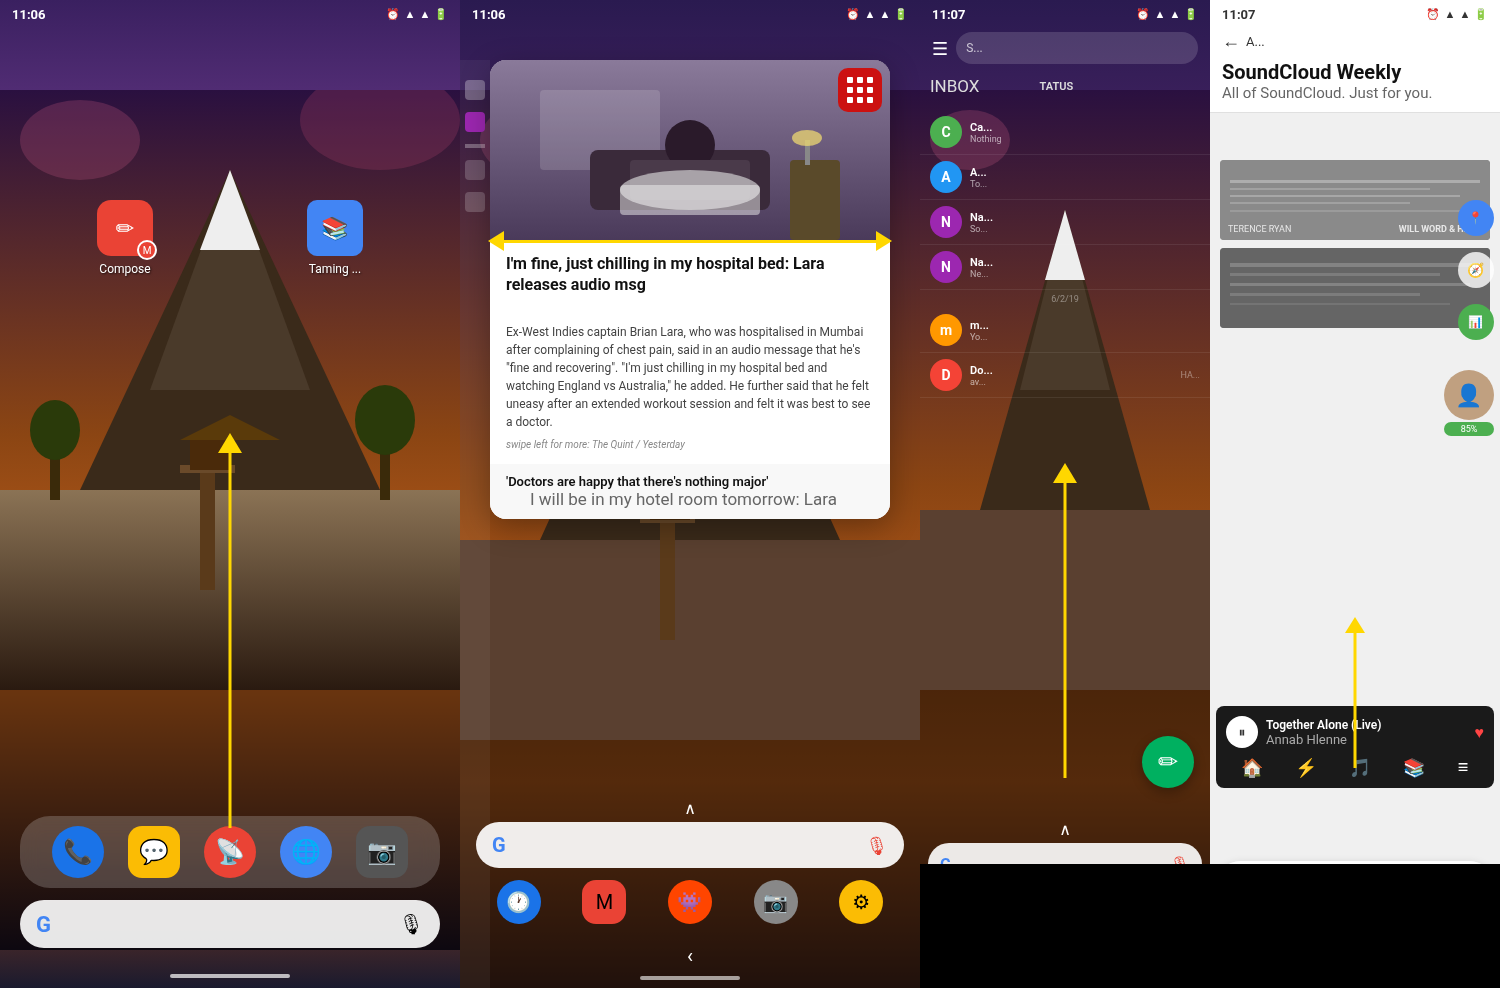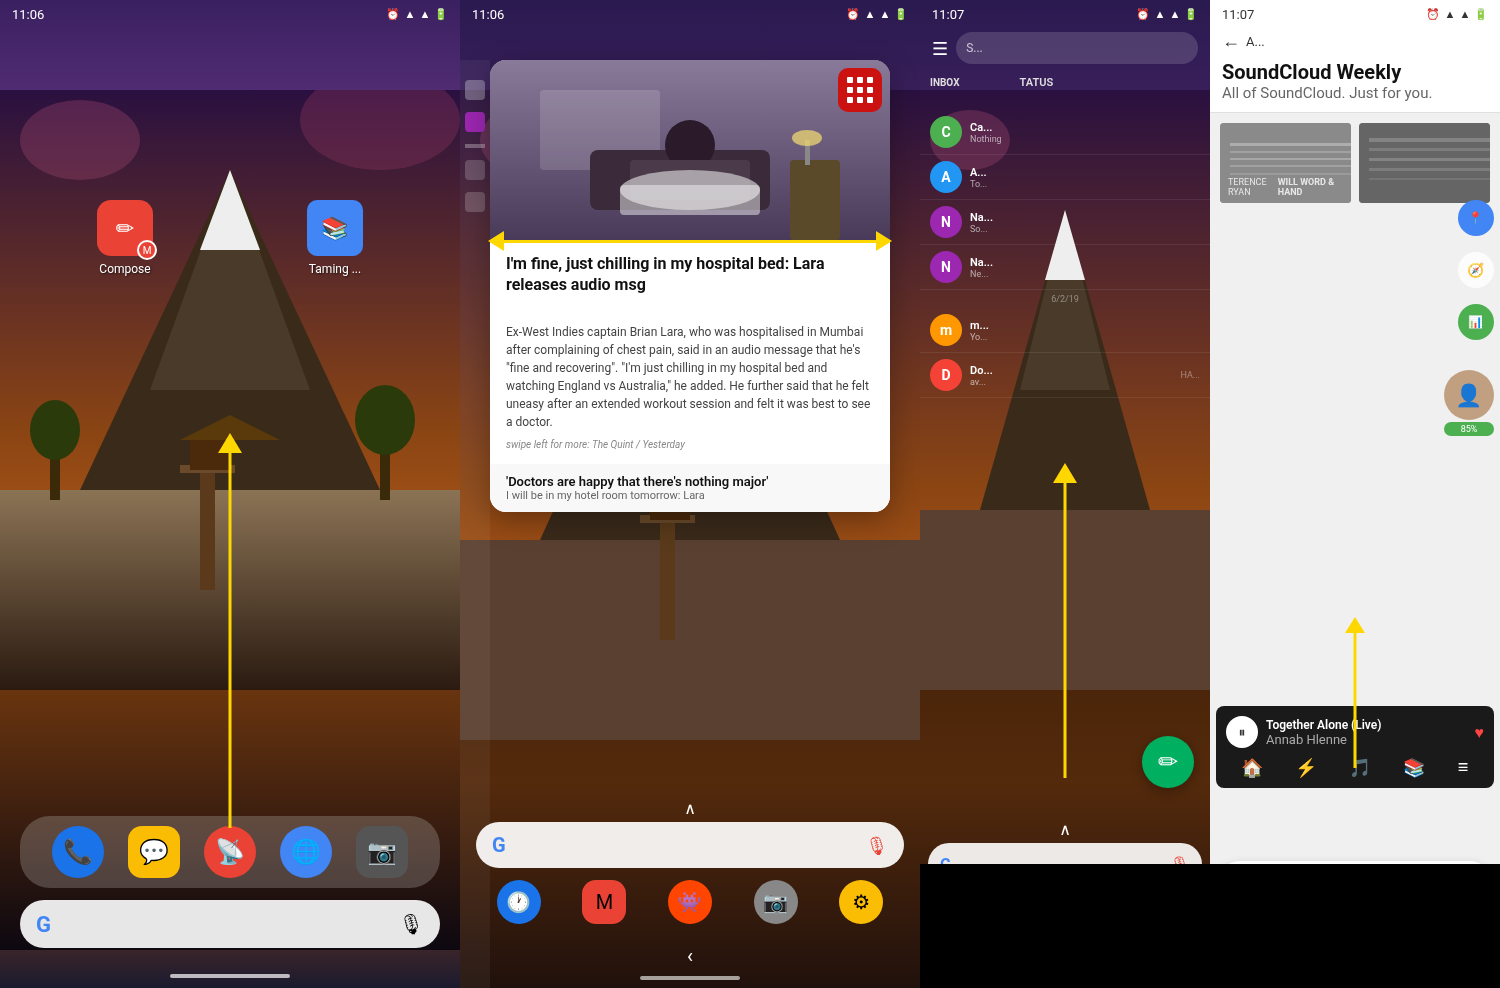--- a/index.html
+++ b/index.html
@@ -68,21 +68,21 @@
       justify-content: space-between;
       padding: 4px 12px;
       z-index: 10;
     }
 
     .status-bar-light { color: #fff; }
     .status-bar-dark { color: #333; }
 
     .status-time {
       font-size: 13px;
-      font-weight: 400;
+      font-weight: 700;
     }
 
     .status-icons {
       display: flex;
       gap: 4px;
       align-items: center;
       font-size: 11px;
     }
 
     
@@ -300,22 +300,23 @@
       background: #f8f8f8;
     }
 
     .news-second-headline {
       font-size: 13px;
       font-weight: 600;
       color: #111;
     }
 
     .news-second-sub {
-      font-size: 11px;
+      font-size: 17px;
       color: #666;
+      margin-left: 24px;
     }
 
     
     .double-arrow {
       position: absolute;
       top: 240px;
       left: 40px;
       right: 40px;
       height: 3px;
       background: #FFD700;
@@ -499,23 +500,24 @@
       color: #111;
     }
 
     .sc-subtitle {
       font-size: 15px;
       color: #666;
     }
 
     .sc-albums {
       display: flex;
-      flex-direction: row;
+      flex-direction: column;
       gap: 8px;
       padding: 10px;
+      margin-top: 37px;
     }
 
     .sc-album {
       background: #888;
       height: 80px;
       border-radius: 4px;
       overflow: hidden;
       position: relative;
     }
 
@@ -1003,21 +1005,21 @@
     </div>
 
     <div class="gmail-header">
       <span class="gmail-menu-icon">☰</span>
       <div class="gmail-search-box">
         <span>S...</span>
       </div>
     </div>
 
     <div style="position:absolute; top:76px; left:10px; z-index:5; display:flex; gap:20px; align-items:center;">
-      <span style="font-size:10px; color:#ddd; font-weight:700;">INBOX</span>
+      <span style="font-size:17px; color:#ddd; font-weight:400;">INBOX</span>
       <span style="font-size:11px; color:#ddd; font-weight:600; margin-left:40px;">TATUS</span>
     </div>
 
     <div class="gmail-scroll">
       <div class="scroll-item">
         <div class="scroll-avatar" style="background:#4caf50;">C</div>
         <div class="scroll-text">
           <div class="scroll-name">Ca...</div>
           <div class="scroll-preview">Nothing</div>
         </div>

